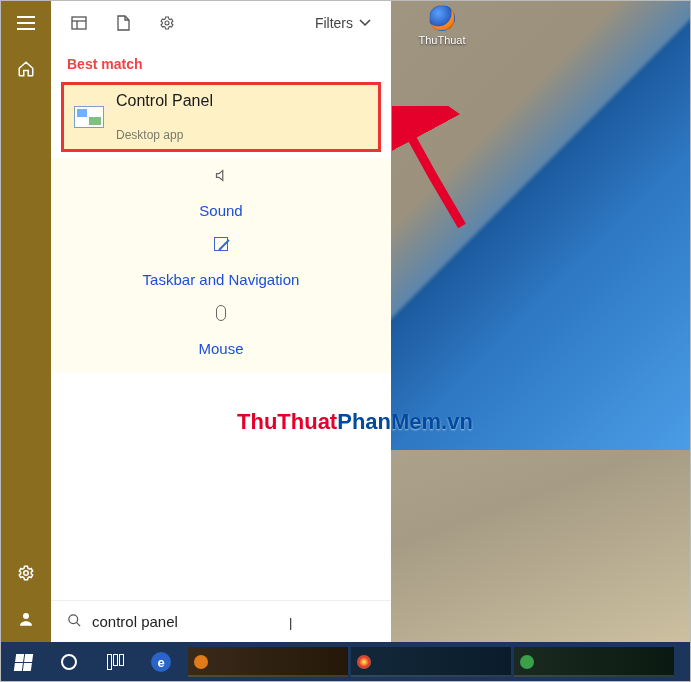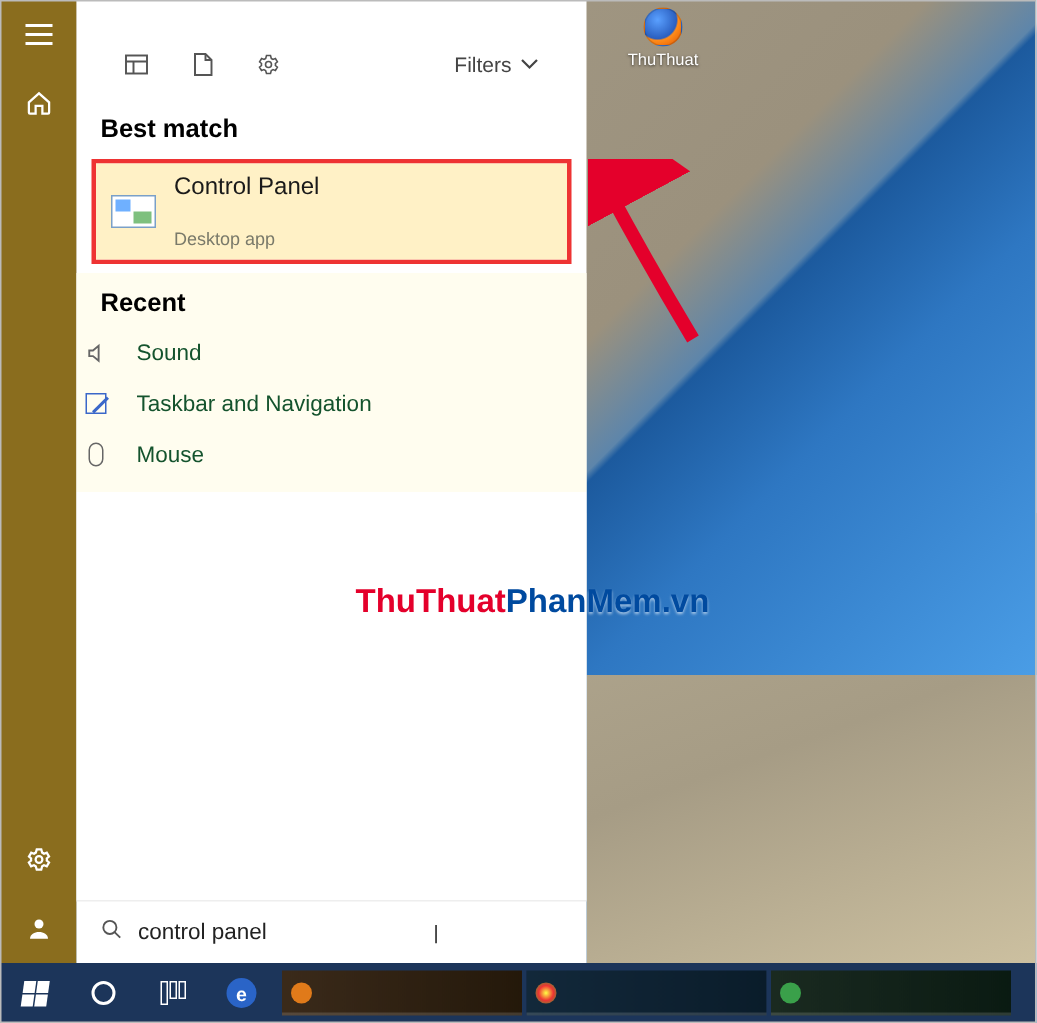--- a/index.html
+++ b/index.html
@@ -23,35 +23,35 @@
     display:flex; flex-direction:column; align-items:center; color:#fff;
   }
   .rail-btn { width:51px; height:46px; display:flex; align-items:center; justify-content:center; font-size:17px; }
   .rail-spacer { flex:1; }
   .hamburger { display:flex; flex-direction:column; gap:4px;}
   .hamburger span{ width:18px; height:2px; background:#fff; display:block;}
   .start-panel {
     position:absolute; left:51px; top:0; width:340px; height:642px; background:#fff;
     display:flex; flex-direction:column;
   }
-  .panel-topbar { height:46px; display:flex; align-items:center; padding:0 18px; color:#555;margin-top:20px;}
+  .panel-topbar { height:46px; display:flex; align-items:center; padding:0 6px; color:#555;}
   .top-icon { width:44px; height:44px; display:flex; align-items:center; justify-content:center; font-size:15px; color:#555;}
   .top-gap { flex:1;}
   .filters { font-size:14px; color:#444; padding-right:14px; display:flex; align-items:center; gap:6px;}
-  .section-header { font-size:17px; font-weight:600; color:#000000; padding:10px 16px 6px;}
+  .section-header { font-size:14px; font-weight:600; color:#ef4444; padding:10px 16px 6px;}
   .best-container { margin:4px 10px 6px;}
   .best-match { background:#fff1c6; padding:7px 10px; display:flex; align-items:center; gap:12px; }
   .best-outline { border:3px solid #e33; }
   .cp-icon { width:30px; height:22px; background:#fff; border:1px solid #7aa0c8; position:relative;}
   .cp-icon::before{content:"";position:absolute;left:2px;top:2px;width:10px;height:8px;background:#6fb0ff;}
   .cp-icon::after{content:"";position:absolute;right:2px;bottom:2px;width:12px;height:8px;background:#7ec07e;}
   .best-text .t1 { font-size:16px; font-weight:400; color:#1a1a1a; }
   .best-text .t2 { font-size:12px; color:#7a7a6a; margin-top:18px;}
   .recent-tint { background:#fffdef; padding-bottom:8px;}
-  .recent-item { display:flex; align-items:center; gap:18px; padding:8px 4px; font-size:15px; color:#14532d;}
+  .recent-item { display:flex; align-items:center; gap:18px; padding:8px 4px; font-size:15px; color:#1d4ed8;flex-direction:column;}
   .ri-icon { width:18px; height:18px; display:flex; align-items:center; justify-content:center; color:#666; font-size:15px;}
   .ri-mouse { width:10px; height:16px; border:1px solid #666; border-radius:5px;}
   .ri-task { width:14px; height:14px; border:1px solid #3a67c9; position:relative;}
   .ri-task::after{content:"";position:absolute;left:2px;top:6px;width:14px;height:2px;background:#3a67c9;transform:rotate(-45deg);}
   .panel-fill { flex:1; background:#fff;}
   .search-row { height:42px; display:flex; align-items:center; padding:0 16px; gap:10px; border-top:1px solid #eee;}
   .search-row .mag { font-size:15px; color:#555;}
   .search-input { border:none; outline:none; font-size:15px; flex:1; color:#222;}
   .cursor-bar::after{content:"|"; color:#222; animation:blink 1s step-start infinite; margin-left:-2px;}
   @keyframes blink{50%{opacity:0;}}
@@ -63,21 +63,21 @@
   .taskview{display:flex;gap:1px;}
   .taskview span{width:5px;height:12px;border:1px solid #fff;}
   .taskview span:first-child{height:16px;}
   .edge-e{width:20px;height:20px;border-radius:50%;background:#2a64c7;color:#fff;font-weight:bold;display:flex;align-items:center;justify-content:center;font-size:13px;}
   .tb-tasks { flex:1; display:flex; gap:3px; padding:0 4px;}
   .tb-task { flex:1; max-width:160px; height:30px; background:rgba(255,255,255,.05); border-bottom:2px solid rgba(255,255,255,.15); position:relative;}
   .tb-task.b1{background:linear-gradient(90deg,#3a2a1a,#24180a);}
   .tb-task.b2{background:linear-gradient(90deg,#12283a,#0a1c2a);}
   .tb-task.b3{background:linear-gradient(90deg,#1a2a20,#0a1a12);}
   .tb-task .dot{width:14px;height:14px;border-radius:50%;position:absolute;left:6px;top:8px;}
-  .watermark { position:absolute; left:237px; top:388px; font-size:22px; font-weight:700; white-space:nowrap; text-shadow:0 1px 2px rgba(255,255,255,.6);}
+  .watermark { position:absolute; left:237px; top:409px; font-size:22px; font-weight:700; white-space:nowrap; text-shadow:0 1px 2px rgba(255,255,255,.6);}
   .wm1{color:#e4002b;} .wm2{color:#004a9f;}
   .arrow { position:absolute; left:392px; top:106px; }
   .frame-border { position:absolute; inset:0; border:1px solid #bbb; pointer-events:none;}
 </style>
 </head>
 <body>
 
 <div class="desktop">
   <div class="photo-ground"></div>
   <div class="photo-triangle"></div>
@@ -151,21 +151,20 @@
     <div class="best-match">
       <div class="cp-icon"></div>
       <div class="best-text">
         <div class="t1">Control Panel</div>
         <div class="t2">Desktop app</div>
       </div>
     </div>
   </div>
 
   <div class="recent-tint">
-    <div class="section-header">Recent</div>
     <div class="recent-item">
       <div class="ri-icon">
         <svg width="15" height="15" viewBox="0 0 24 24" fill="none" stroke="#666" stroke-width="2">
             <path d="M4 9v6h4l6 5V4L8 9H4z"></path>
           </svg>
       </div>
       <span>Sound</span>
     </div>
     <div class="recent-item">
       <div class="ri-icon">

